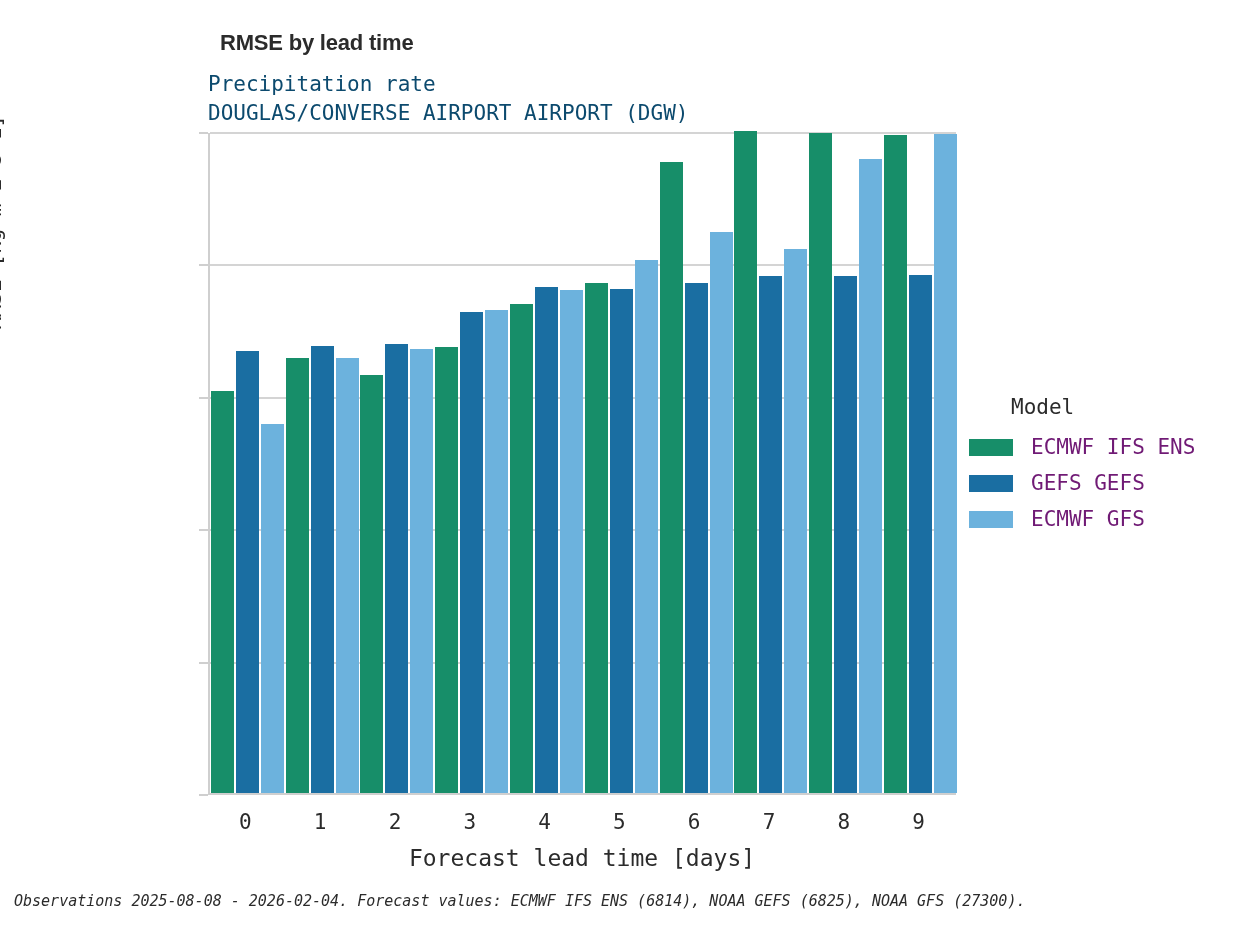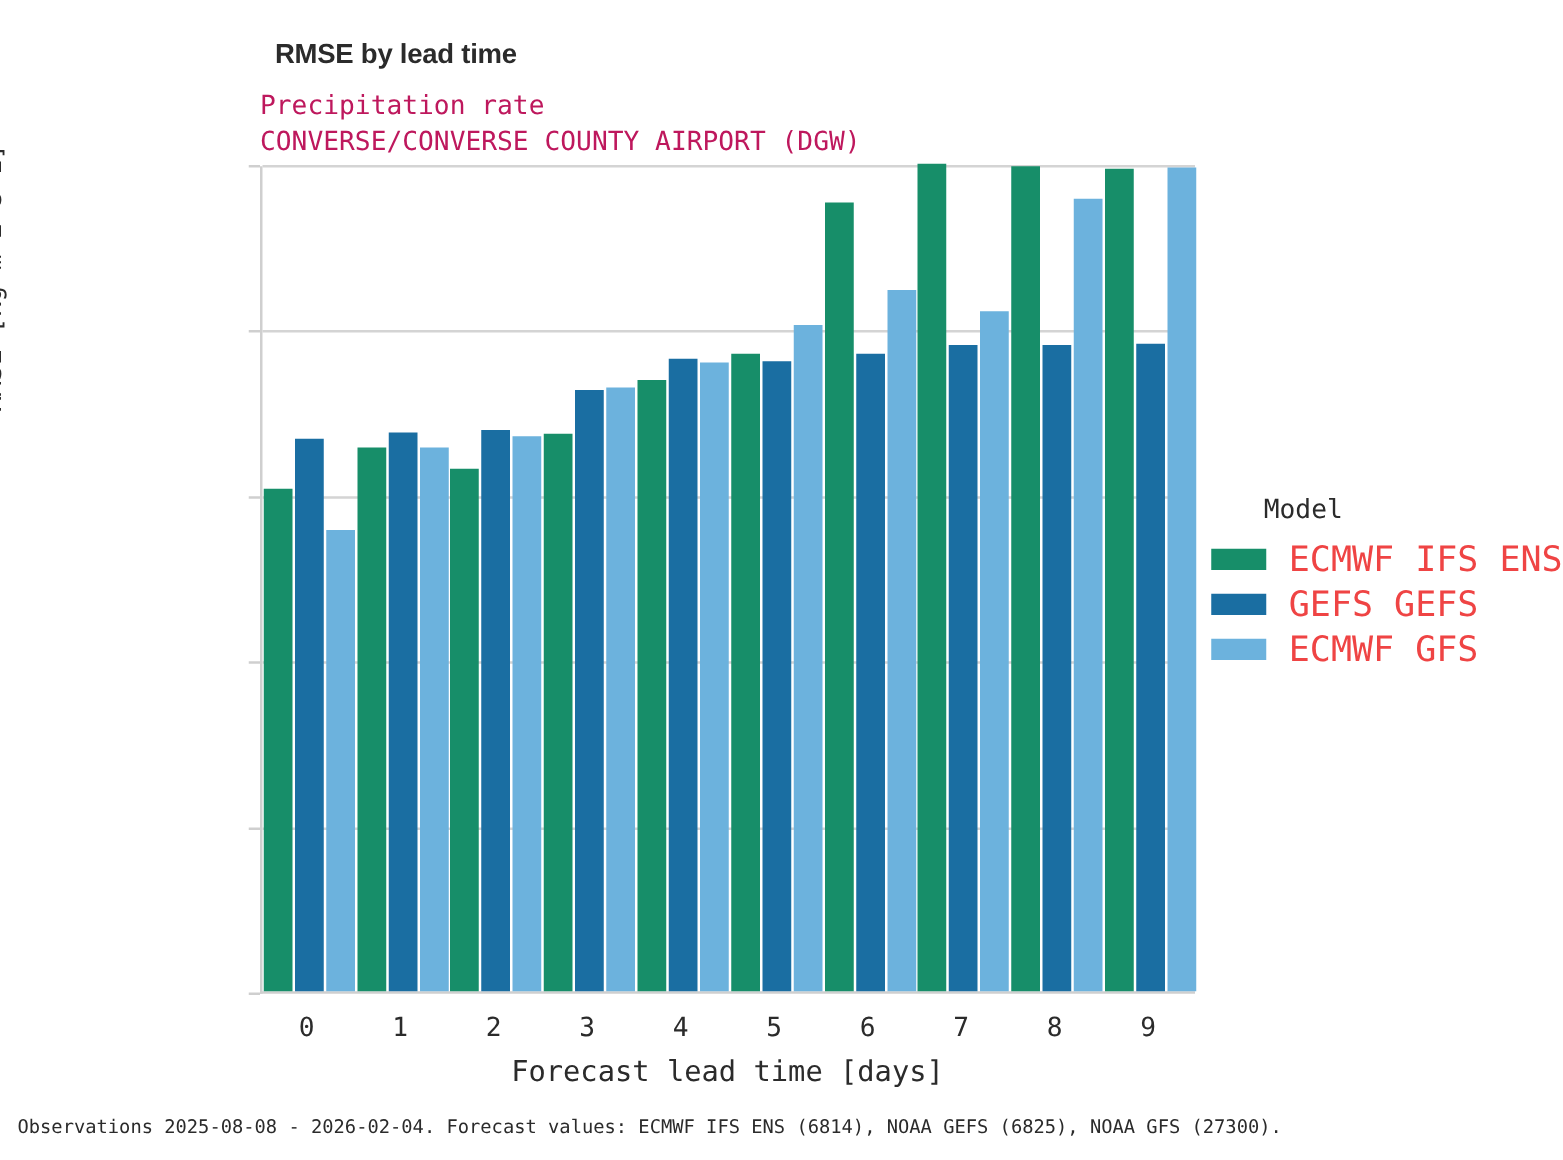--- a/index.html
+++ b/index.html
@@ -31,21 +31,21 @@
     font-weight: bold;
     font-size: 22px;
     color: #2b2b2b;
     line-height: 30px;
     margin: 12px;
     letter-spacing: -0.2px;
   }
   .chart-subtitle {
     font-family: "DejaVu Sans Mono", monospace;
     font-size: 21px;
-    color: #be185d;
+    color: #0c4a6e;
     line-height: 29px;
     margin: 0;
   }
 
   
   .plot-area {
     position: absolute;
     left: 208px;
     top: 133px;
     width: 748px;
@@ -132,44 +132,45 @@
     align-items: center;
     height: 36px;
   }
   .legend-swatch {
     width: 44px;
     height: 17px;
     margin-right: 18px;
     flex: none;
   }
   .legend-label {
-    font-size: 28px;
-    color: #ef4444;
+    font-size: 21px;
+    color: #701a75;
     white-space: nowrap;
   }
 
   
   .footer-note {
     position: absolute;
     left: 14px;
     top: 892px;
     font-size: 15px;
     color: #2b2b2b;
     white-space: nowrap;
+    font-style: italic;
   }
 </style>
 </head>
 <body>
 
 <div id="root">
 
   <div class="title-block">
     <div class="chart-title">RMSE by lead time</div>
     <div class="chart-subtitle">Precipitation rate</div>
-    <div class="chart-subtitle">CONVERSE/CONVERSE COUNTY AIRPORT (DGW)</div>
+    <div class="chart-subtitle">DOUGLAS/CONVERSE AIRPORT AIRPORT (DGW)</div>
   </div>
 
   <div class="y-axis-title">RMSE [kg m-2 s-1]</div>
 
   <div class="plot-area">
     <div id="gridlines">
         <div class="gridline" style="top: 528.6px;"></div>
         <div class="gridline" style="top: 396.2px;"></div>
         <div class="gridline" style="top: 263.8px;"></div>
         <div class="gridline" style="top: 131.4px;"></div>

